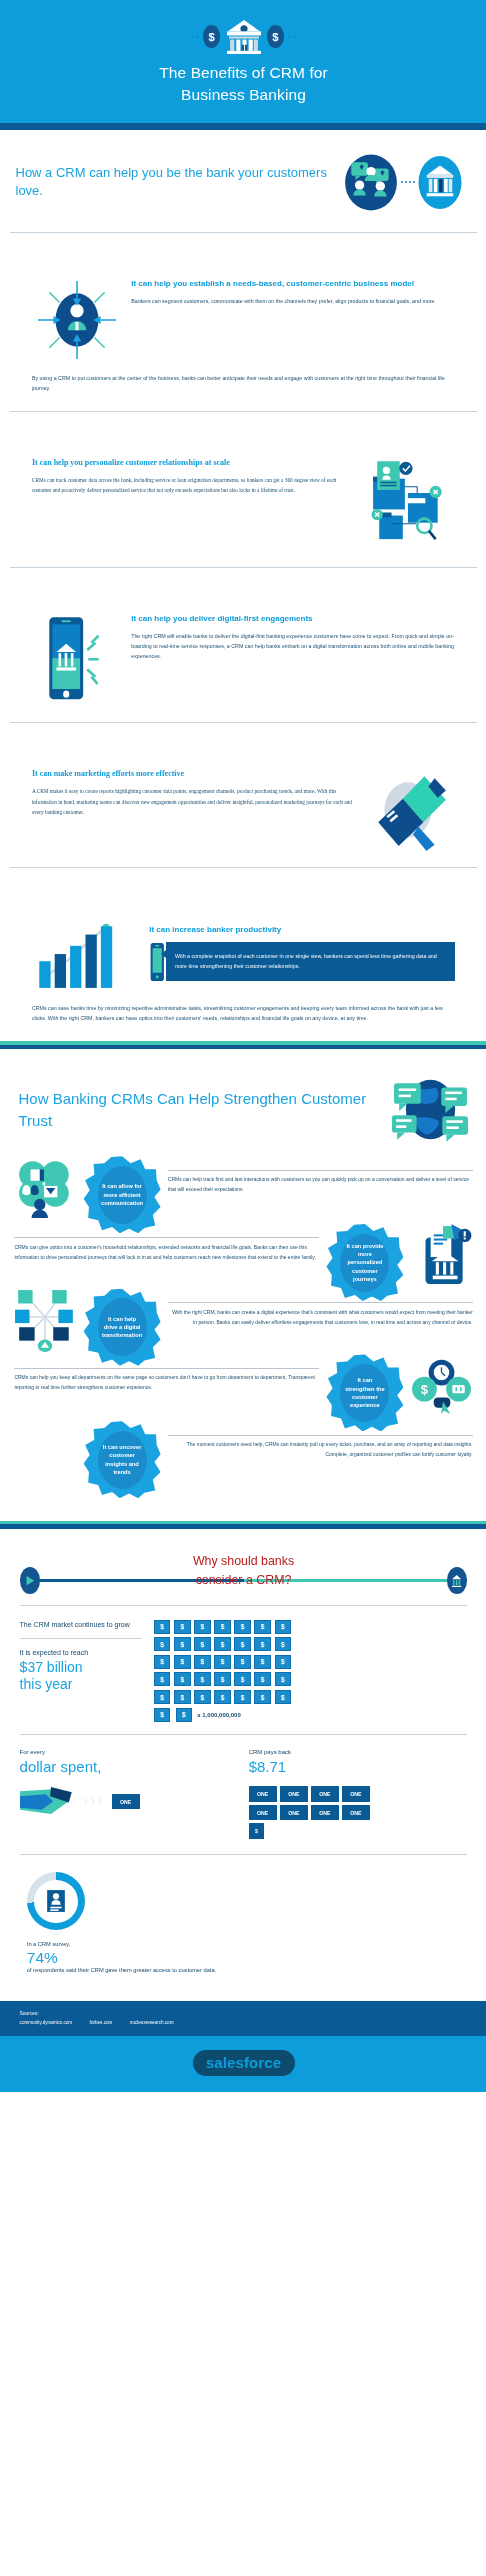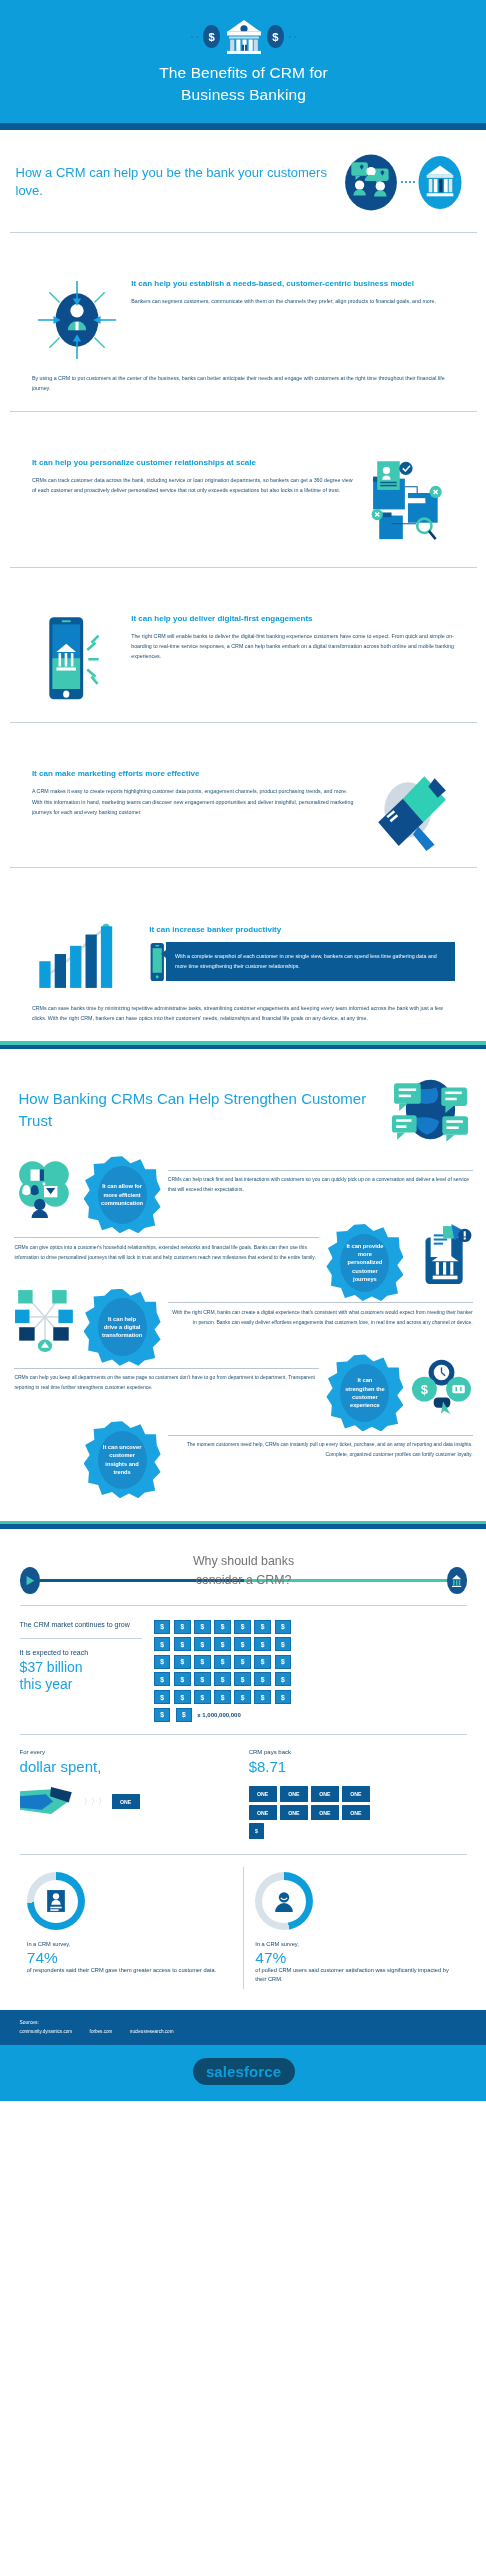--- a/index.html
+++ b/index.html
@@ -34,21 +34,21 @@
   .hero-title {
     font-size: 15.5px; font-weight: 300; color: #ffffff;
     line-height: 1.38; letter-spacing: 0.1px;
   }
   .hero-band { height: 7.2px; background: #0a5a96; }
 
   
   .section { padding: 0 20.6px; }
   .rule { height: 0.5px; background: #c7d3dc; margin: 0 10.3px; }
   .block { display: flex; padding: 17.5px 11.3px 5.2px 11.3px; gap: 9.3px; align-items: flex-start; margin-top: 29px; }
-  .block.reverse { flex-direction: row-reverse; }
+  .block.reverse { flex-direction: row-reverse; font-family: Liberation Serif, serif; }
   .art { flex: 0 0 90px; display: flex; align-items: center; justify-content: center; }
   .copy { flex: 1; }
   h2.sub {
     color: #0d9ddb; font-size: 8px; font-weight: bold;
     line-height: 1.32; margin-bottom: 6.7px;
   }
   p.body {
     font-size: 5.3px; line-height: 1.92; color: #1b4f72; font-weight: 400;
   }
   p.wide {
@@ -91,21 +91,21 @@
   }
   .callout { flex: 1; padding-top: 13.4px; }
   .callout p { font-size: 5px; line-height: 2.0; color: #1b4f72; }
   .callout.right p { text-align: right; }
   .callout .leader { height: 0.5px; background: #b9c6d1; margin-bottom: 4.1px; }
   .side-art { flex: 0 0 62px; height: 62px; display: flex; align-items: center; justify-content: center; }
 
   
   .stat-head { padding: 23px 0 15.5px 0; display: flex; align-items: center; justify-content: center; position: relative; }
   .stat-head h1 {
-    color: #737373; font-size: 12.4px; font-weight: 300; text-align: center; line-height: 1.5;
+    color: #b91c1c; font-size: 12.4px; font-weight: 300; text-align: center; line-height: 1.5;
     position: relative; z-index: 2; padding: 0 20.6px; background: transparent;
   }
   .track { position: absolute; left: 19.6px; right: 19.6px; top: 50%; display: flex; align-items: center; }
   .track .bar-a { height: 2.6px; background: #0a5a96; flex: 1; }
   .track .bar-b { height: 2.6px; background: #3fc7b4; flex: 1; }
   .knob { width: 20.6px; height: 27px; border-radius: 50%; background: #13558f; display:flex;align-items:center;justify-content:center; flex: 0 0 auto; }
 
   .stat-rule { height: 0.5px; background: #c7d3dc; margin: 0 19.6px; }
   .stat-block { display: flex; padding: 14.4px 19.6px 12.4px 19.6px; gap: 12.4px; }
   .stat-left { flex: 0 0 122px; }
@@ -698,34 +698,20 @@
             <path d="M16 32 a9 9 0 0 1 18 0 z" fill="#ffffff"></path>
             <rect x="14" y="36" width="22" height="3" fill="#ffffff"></rect>
             <rect x="14" y="41" width="16" height="3" fill="#ffffff"></rect>
           </svg>
         </div>
       </div>
       <div class="lbl">In a CRM survey,</div>
       <div class="pct">74%</div>
       <div class="lbl">of respondents said their CRM gave them greater access to customer data.</div>
     </div>
-    <div class="survey bordered">
-      <div class="donut" style="background: conic-gradient(#0d9ddb 0% 47%, #d7e2ea 47% 100%);">
-        <div class="inner">
-          <svg width="26" height="26" viewBox="0 0 50 50">
-            <circle cx="25" cy="18" r="10" fill="#0a5a96"></circle>
-            <path d="M8 46 a17 17 0 0 1 34 0 z" fill="#0a5a96"></path>
-            <path d="M19 19 q6 7 12 0" stroke="#ffffff" stroke-width="2.5" fill="none"></path>
-          </svg>
-        </div>
-      </div>
-      <div class="lbl">In a CRM survey,</div>
-      <div class="pct">47%</div>
-      <div class="lbl">of polled CRM users said customer satisfaction was significantly impacted by their CRM.</div>
-    </div>
   </div>
 
   <div class="sources">
     <div class="ttl">Sources:</div>
     <div class="list">
       <span>community.dynamics.com</span>
       <span>forbes.com</span>
       <span>nucleusresearch.com</span>
     </div>
   </div>

